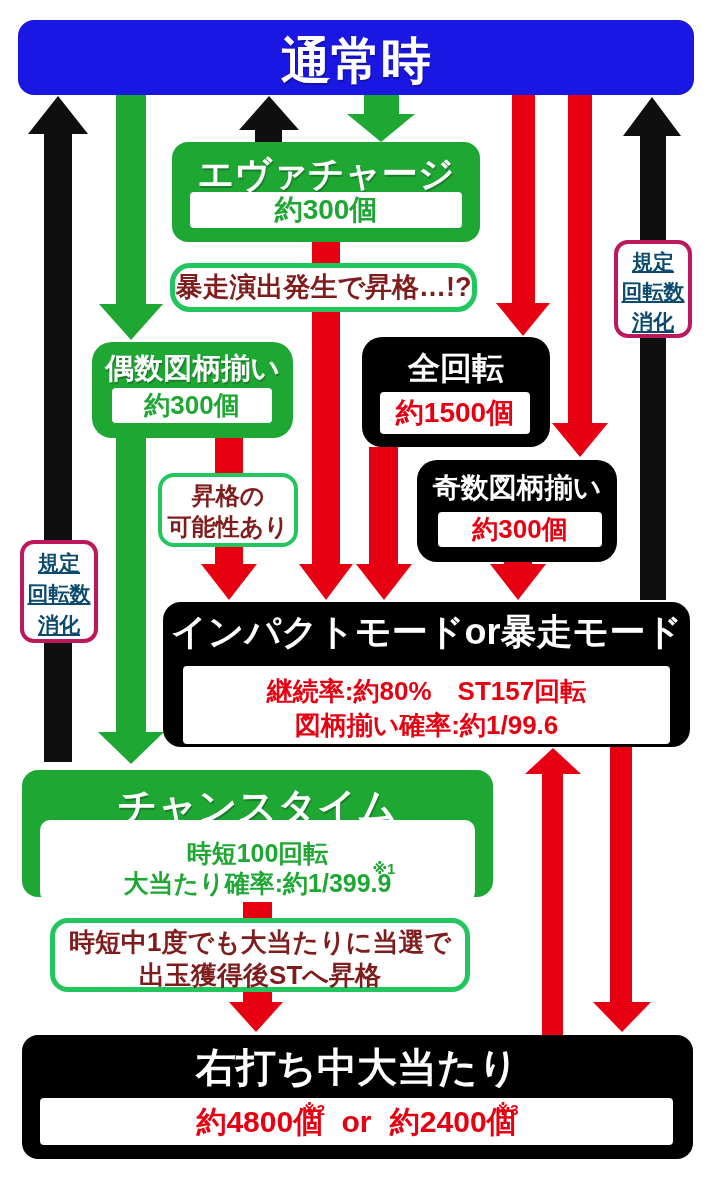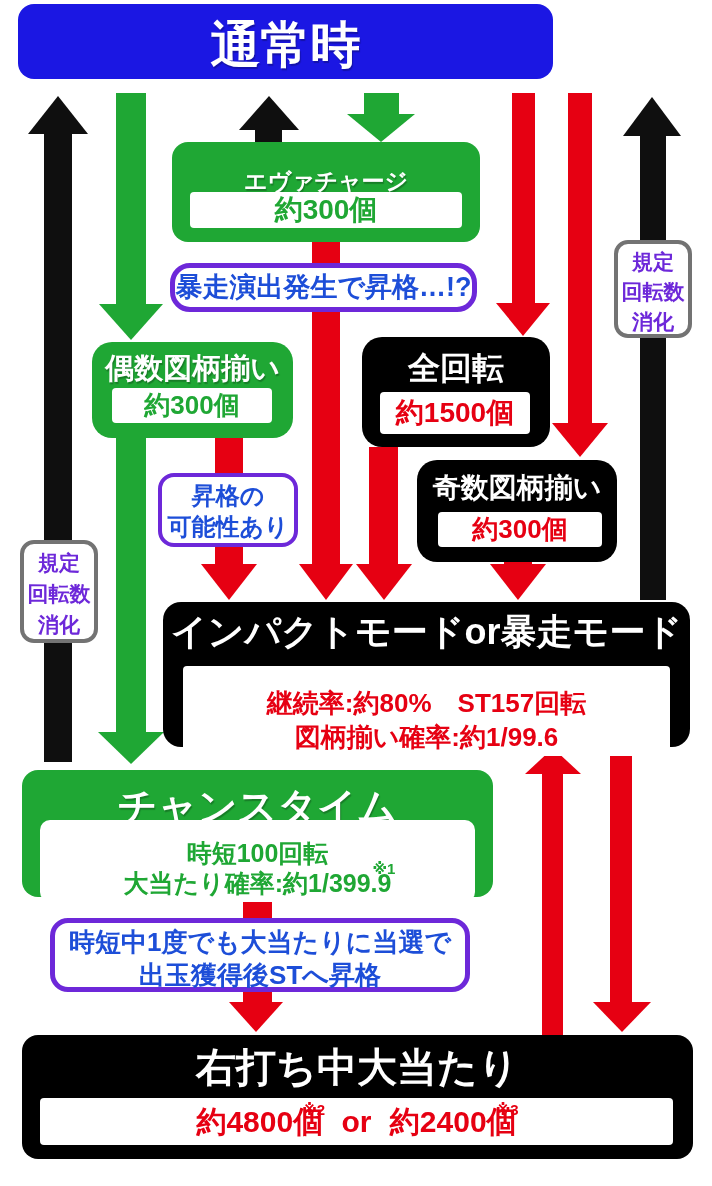--- a/index.html
+++ b/index.html
@@ -20,22 +20,22 @@
   .bluebox{background:#1b17e3;color:#fff;}
   .rounded16{border-radius:16px;}
   .rounded20{border-radius:20px;}
   .title{position:absolute;left:0;right:0;text-align:center;color:#fff;
          text-shadow:1px 2px 1px rgba(0,0,0,0.25);white-space:nowrap;}
   .inner{position:absolute;background:#fff;border-radius:4px;text-align:center;white-space:nowrap;}
   .inner.redtext{color:#e60012;}
   .inner.greentext{color:#1fa734;}
   .note-label{position:absolute;background:#fff;box-sizing:border-box;text-align:center;
               z-index:2;white-space:nowrap;}
-  .red-label{border:5px solid #6d28d9;color:#1d4ed8;border-radius:20px;}
-  .black-label{border:4px solid #737373;color:#6d28d9;border-radius:14px;}
+  .red-label{border:5px solid #22c55e;color:#7f1d1d;border-radius:20px;}
+  .black-label{border:4px solid #be185d;color:#0c4a6e;border-radius:14px;text-decoration:underline;}
   .sup{position:absolute;font-size:15px;letter-spacing:0;}
   .rel{position:relative;display:inline-block;}
 </style>
 </head>
 <body>
 
 <div id="stage">
 
   <div class="shaft black" style="left:44px;top:134px;width:28px;height:628px;"></div>
   <div class="head" style="left:28px;top:96px;border-left:30px solid transparent;border-right:30px solid transparent;border-bottom:38px solid #0f0f0f;"></div>
@@ -75,26 +75,26 @@
 
   <div class="shaft red" style="left:243px;top:897px;width:29px;height:107px;"></div>
   <div class="head" style="left:229px;top:1002px;border-left:27px solid transparent;border-right:27px solid transparent;border-top:30px solid #e60012;"></div>
 
   <div class="shaft red" style="left:542px;top:772px;width:21px;height:263px;"></div>
   <div class="head" style="left:525px;top:748px;border-left:28px solid transparent;border-right:28px solid transparent;border-bottom:26px solid #e60012;"></div>
 
   <div class="shaft red" style="left:610px;top:747px;width:22px;height:257px;"></div>
   <div class="head" style="left:593px;top:1002px;border-left:29px solid transparent;border-right:29px solid transparent;border-top:30px solid #e60012;"></div>
 
-  <div class="box bluebox rounded16" style="left:18px;top:4px;width:535px;height:75px;">
+  <div class="box bluebox rounded16" style="left:18px;top:20px;width:676px;height:75px;">
     <div class="title" style="top:8px;font-size:50px;">通常時</div>
   </div>
 
   <div class="box gbox rounded16" style="left:172px;top:142px;width:308px;height:100px;">
-    <div class="title" style="top:8px;font-size:23px;margin-top:16px;">エヴァチャージ</div>
+    <div class="title" style="top:8px;font-size:36px;">エヴァチャージ</div>
     <div class="inner greentext" style="left:18px;top:50px;width:272px;height:36px;font-size:28px;line-height:36px;">約300個</div>
   </div>
 
   <div class="note-label red-label" style="left:170px;top:263px;width:307px;height:49px;font-size:27px;line-height:39px;">
     <span>暴走演出発生で昇格…!?</span>
   </div>
 
   <div class="box gbox" style="left:92px;top:342px;width:201px;height:96px;border-radius:20px;">
     <div class="title" style="top:7px;font-size:29px;">偶数図柄揃い</div>
     <div class="inner greentext" style="left:20px;top:46px;width:160px;height:35px;font-size:26px;line-height:35px;">約300個</div>
@@ -122,21 +122,21 @@
   </div>
 
   <div class="note-label black-label" style="left:614px;top:240px;width:78px;height:98px;font-size:21px;line-height:30px;padding-top:3px;">
     <div>規定</div>
     <div>回転数</div>
     <div>消化</div>
   </div>
 
   <div class="box rbox" style="left:163px;top:602px;width:527px;height:145px;border-radius:18px;">
     <div class="title" style="top:6px;font-size:36px;">インパクトモードor暴走モード</div>
-    <div class="inner redtext" style="left:20px;top:64px;width:487px;height:70px;font-size:26px;line-height:34px;padding-top:20px;">
+    <div class="inner redtext" style="left:20px;top:64px;width:487px;height:70px;font-size:26px;line-height:34px;padding-top:8px;">
       <div>継続率:約80%　ST157回転</div>
       <div>図柄揃い確率:約1/99.6</div>
     </div>
   </div>
 
   <div class="box gbox rounded16" style="left:22px;top:770px;width:471px;height:127px;">
     <div class="title" style="top:10px;font-size:39px;">チャンスタイム</div>
     <div class="inner greentext" style="left:18px;top:50px;width:435px;height:64px;font-size:25px;line-height:30px;padding-top:18px;border-radius:10px;">
       <div>時短100回転</div>
       <div><span class="rel"><span>大当たり確率:約1/399.9</span><span class="sup" style="top:-14px;right:-4px;">※1</span></span></div>

